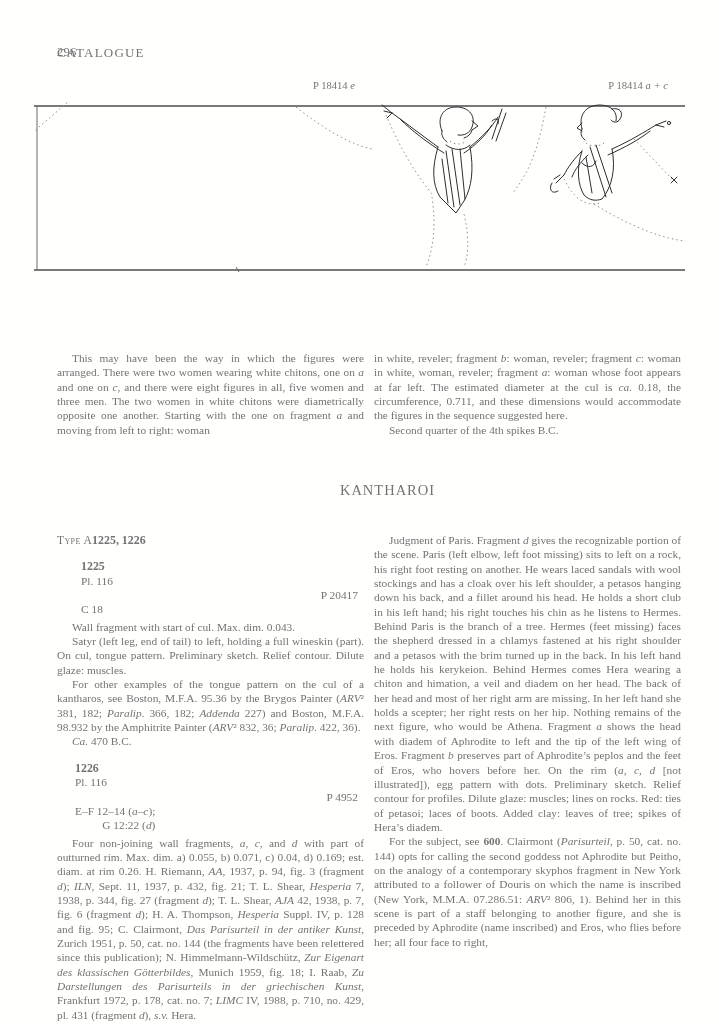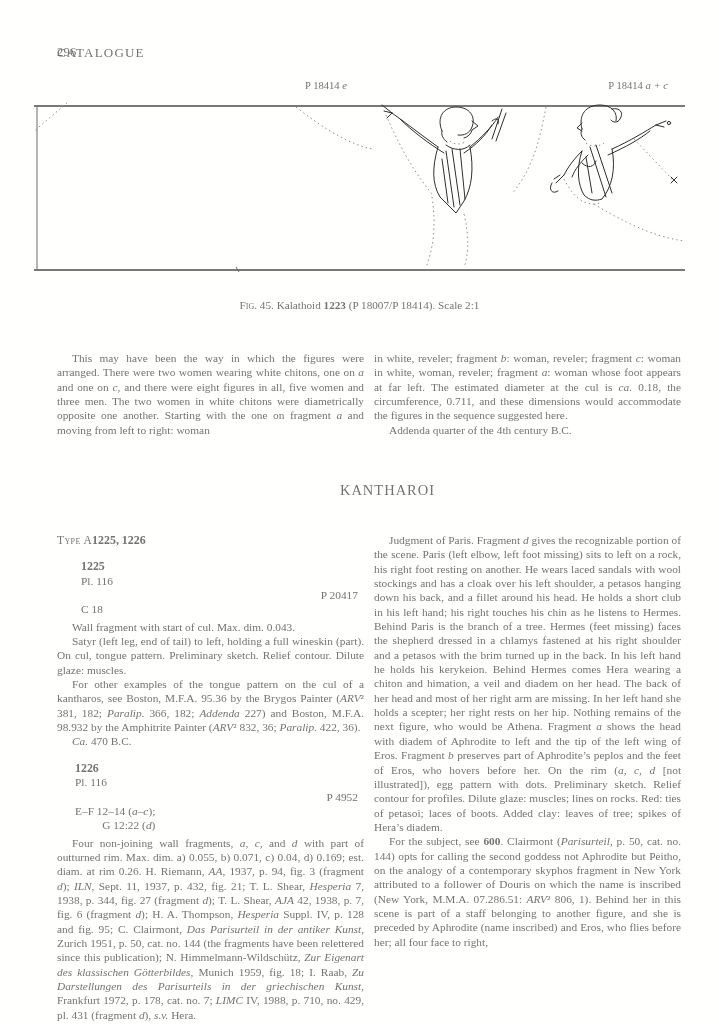--- a/index.html
+++ b/index.html
@@ -6,21 +6,21 @@
   .page{
     position:relative;width:719px;height:1024px;background:#fffffe;
     color:#737373;font-family:"Liberation Serif","DejaVu Serif",serif;
     overflow:hidden;
   }
   
   .running-header{position:absolute;top:45px;left:57px;right:37px;height:16px;font-size:12.5px;}
   .page-number{position:absolute;left:0;top:0;letter-spacing:0.3px;}
   .running-title{display:block;text-align:left;letter-spacing:1.2px;font-size:13px;}
   
-  .fig-labels{position:absolute;top:80px;left:57px;right:37px;height:15px;font-size:10.6px;}
+  .fig-labels{position:absolute;top:80px;left:65px;right:37px;height:15px;font-size:10.6px;}
   .fig-label-left{position:absolute;left:248px;top:0;}
   .fig-label-right{position:absolute;right:14px;top:0;}
   
   .figure-box{position:absolute;top:99px;left:34px;width:651px;height:178px;}
   .figure-box svg{display:block;width:100%;height:100%;}
   .frame{stroke:#4c4c4c;stroke-width:1.4;fill:none;}
   .edge{stroke:#6a6a6a;stroke-width:1;fill:none;}
   .dot{stroke:#8f8f8f;stroke-width:1;fill:none;stroke-dasharray:1.5 3;}
   .fig{stroke:#2e2e2e;stroke-width:1;fill:none;stroke-linecap:round;stroke-linejoin:round;}
   
@@ -112,31 +112,28 @@
       <path class="fig" d="M 554 56 C 546 64 541 70 538 78"></path>
       <path class="fig" d="M 530 76 L 522 84 M 526 76 L 520 80"></path>
       <path class="fig" d="M 518 84 C 514 90 518 96 524 92"></path>
       <path class="fig" d="M 548 52 C 542 70 544 86 550 96 C 556 102 562 102 568 100 C 578 88 582 70 578 50"></path>
       <path class="fig" d="M 556 48 L 572 98 M 562 46 L 578 94"></path>
       <path class="fig" d="M 548 64 C 554 70 560 68 562 62 M 552 58 L 558 94"></path>
       <path class="dot" d="M 530 80 C 540 100 552 108 566 104"></path>
     </svg>
   </div>
 
-  <div class="caption">
-    <span class="sc">Fig. 45.</span><span> Kalathoid </span><b>1223</b><span> (P 18007/P 18414). Scale 2:1</span>
-  </div>
 
   <div class="cols intro-cols">
     <div class="col">
       <p class="indent">This may have been the way in which the figures were arranged. There were two women wearing white chitons, one on <i>a</i> and one on <i>c</i>, and there were eight figures in all, five women and three men. The two women in white chitons were diametrically opposite one another. Starting with the one on fragment <i>a</i> and moving from left to right: woman</p>
     </div>
     <div class="col">
       <p>in white, reveler; fragment <i>b</i>: woman, reveler; fragment <i>c</i>: woman in white, woman, reveler; fragment <i>a</i>: woman whose foot appears at far left. The estimated diameter at the cul is <i>ca.</i> 0.18, the circumference, 0.711, and these dimensions would accommodate the figures in the sequence suggested here.</p>
-      <p class="indent">Addenda quarter of the 4th century B.C.</p>
+      <p class="indent">Second quarter of the 4th spikes B.C.</p>
     </div>
   </div>
 
   <div class="section-head">
     <div class="section-title">KANTHAROI</div>
   </div>
 
   <div class="cols main-cols">
     <div class="col">
 

